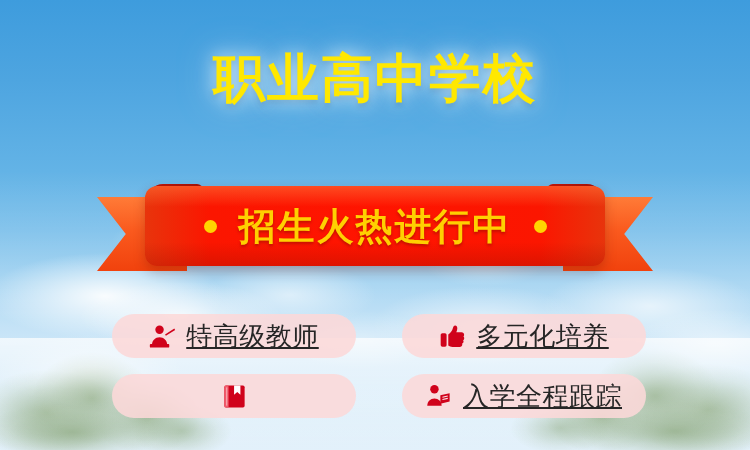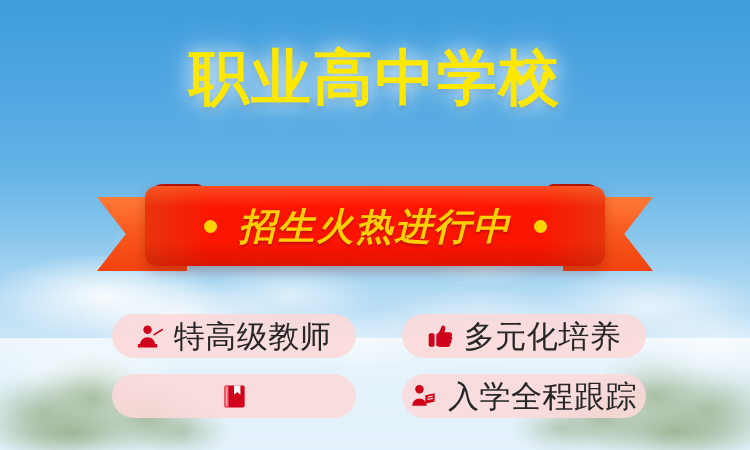--- a/index.html
+++ b/index.html
@@ -82,22 +82,22 @@
   
   .title-wrap {
     position: absolute;
     left: 0; right: 0;
     top: 52px;
     text-align: center;
     pointer-events: none;
   }
   .main-title {
     display: inline-block;
-    font-family: Liberation Mono, monospace;
-    font-size: 60px;
+    font-family: Liberation Sans, sans-serif;
+    font-size: 52px;
     font-weight: 700;
     letter-spacing: 2px;
     color: #ffe800;
     line-height: 1;
     text-shadow:
         0 0 18px rgba(255,255,255,0.75),
         0 0 34px rgba(220,240,255,0.55),
         0 3px 5px rgba(30,80,130,0.32);
   }
 
@@ -159,21 +159,20 @@
   }
   .ribbon-text {
     font-family: "DejaVu Sans", "Liberation Sans", sans-serif;
     font-size: 37px;
     font-weight: 700;
     color: #ffd000;
     letter-spacing: 2px;
     line-height: 1;
     white-space: nowrap;
     text-shadow: 0 2px 3px rgba(120,12,0,0.45);
-    font-style: italic;
   }
 
   
   .features {
     position: absolute;
     left: 112px;
     top: 314px;
     width: 534px;
     display: grid;
     grid-template-columns: 244px 244px;
@@ -194,26 +193,27 @@
     width: 27px;
     height: 27px;
     flex: 0 0 auto;
     display: flex;
     align-items: center;
     justify-content: center;
   }
   .pill-icon svg { display: block; }
   .pill-label {
     font-family: "DejaVu Sans", "Liberation Sans", sans-serif;
-    font-size: 31px;
+    font-size: 26px;
     font-weight: 400;
     color: #262626;
     line-height: 1;
     white-space: nowrap;
     letter-spacing: 0.5px;
+    text-decoration: underline;
   }
 </style>
 </head>
 <body>
 
 <div class="banner">
 
   <div class="sky-haze"></div>
   <div class="cloud c1"></div>
   <div class="cloud c2"></div>

